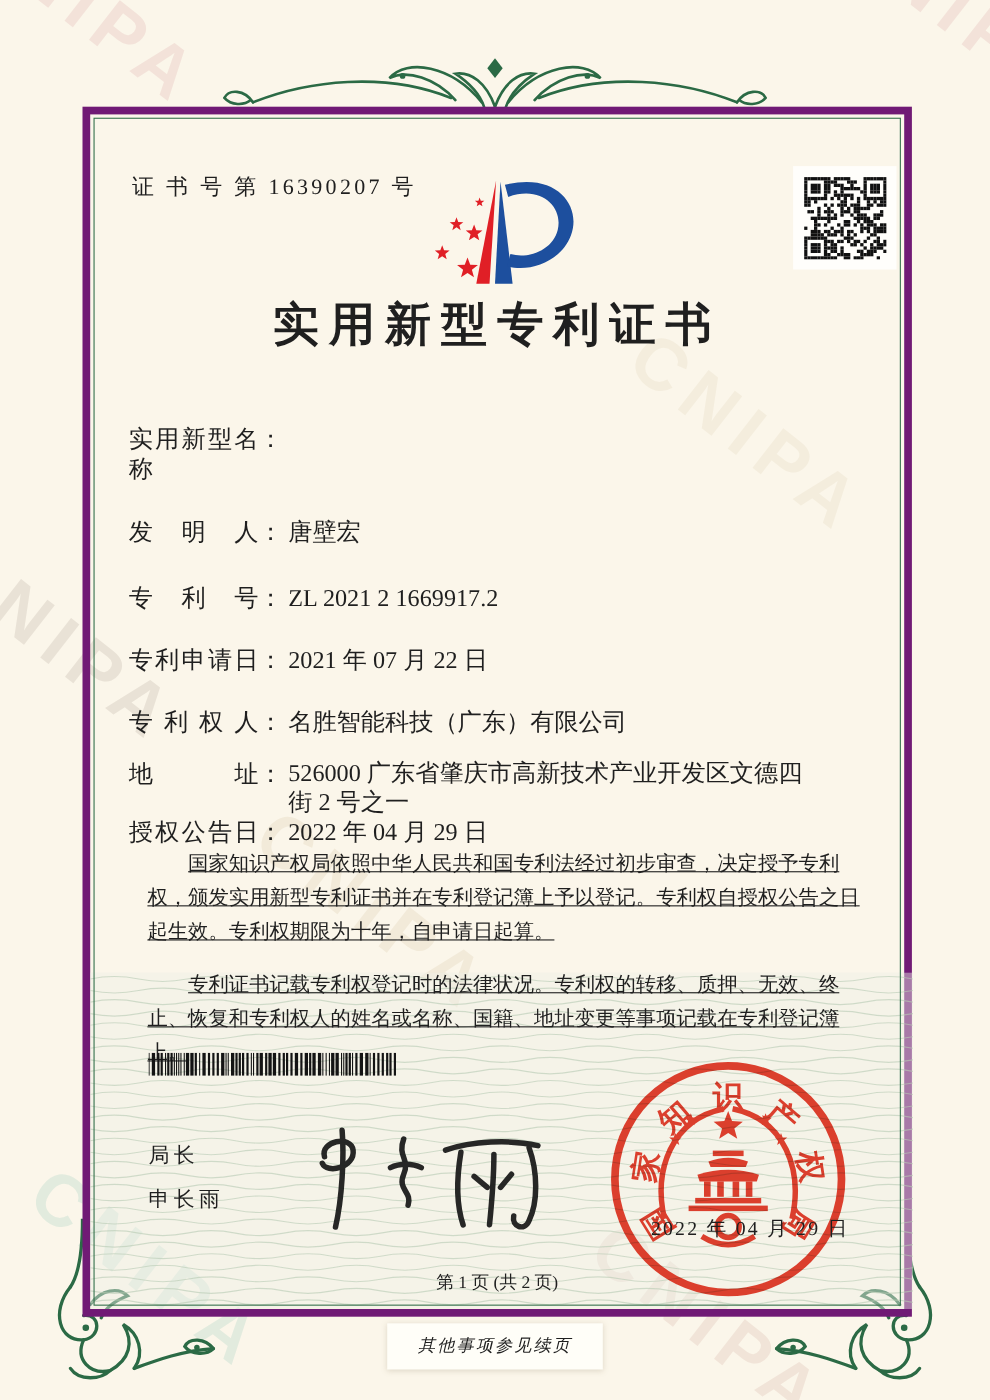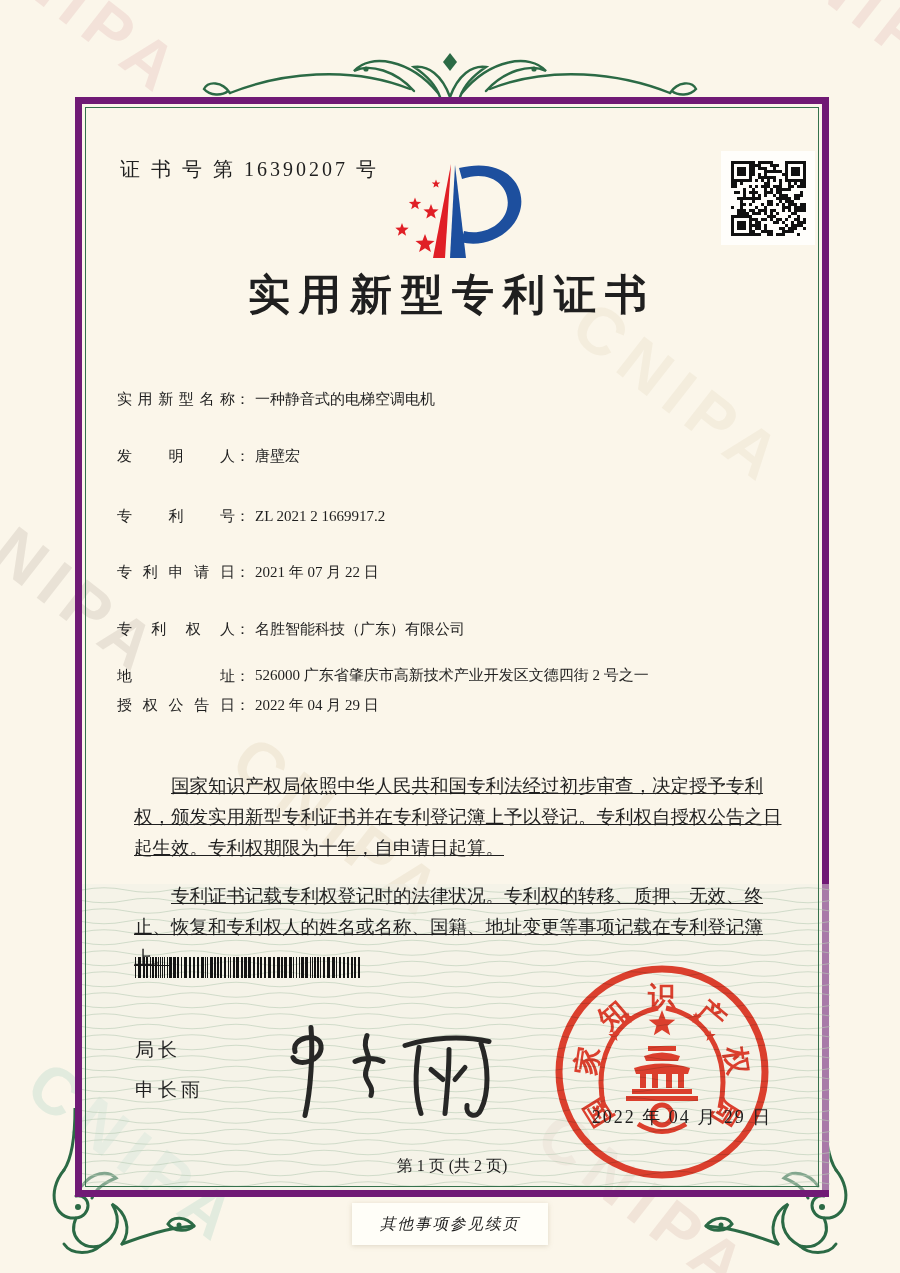--- a/index.html
+++ b/index.html
@@ -17,21 +17,21 @@
   .cert::after{content:"";position:absolute;inset:3px;border:1px solid #35714c;pointer-events:none;}
 
   .certno{position:absolute;left:38px;top:52px;font-size:20px;letter-spacing:3px;}
   .logo{position:absolute;left:285px;top:50px;width:160px;height:110px;}
   .qrpatch{position:absolute;left:639px;top:47px;width:94px;height:94px;background:#fffefb;}
   .qrpatch svg{position:absolute;left:10px;top:10px;}
 
   .title{position:absolute;left:0;top:163px;width:100%;text-align:center;
          font-size:42px;font-weight:700;letter-spacing:9px;}
 
-  .fields{position:absolute;left:35px;top:281px;width:684px;font-size:15px;}
+  .fields{position:absolute;left:35px;top:281px;width:684px;font-size:22px;}
   .frow{display:flex;align-items:flex-start;line-height:28px;}
   .flabel{display:inline-block;width:118px;text-align:justify;text-align-last:justify;}
   .fcolon{display:inline-block;}
   .fval{margin-left:5px;}
   .row-name{margin-bottom:29px;}
   .row-inventor{margin-bottom:29px;}
   .row-patno{margin-bottom:28px;margin-top:32px;}
   .row-appdate{margin-bottom:29px;}
   .row-patentee{margin-bottom:19px;}
   .row-addr{margin-bottom:1px;}
@@ -503,21 +503,20 @@
           <rect x="66" y="72" width="3" height="3" fill="#111"></rect>
         </svg>
     </div>
 
     <div class="title">实用新型专利证书</div>
 
     <div class="fields">
       <div class="frow row-name">
         <span class="flabel">实用新型名称</span>
           <span class="fcolon">：</span>
-        <span class="fval">一种静音式的电梯空调电机</span>
       </div>
       <div class="frow row-inventor">
         <span class="flabel">发明人</span>
           <span class="fcolon">：</span>
         <span class="fval">唐壁宏</span>
       </div>
       <div class="frow row-patno">
         <span class="flabel">专利号</span>
           <span class="fcolon">：</span>
         <span class="fval">ZL 2021 2 1669917.2</span>

